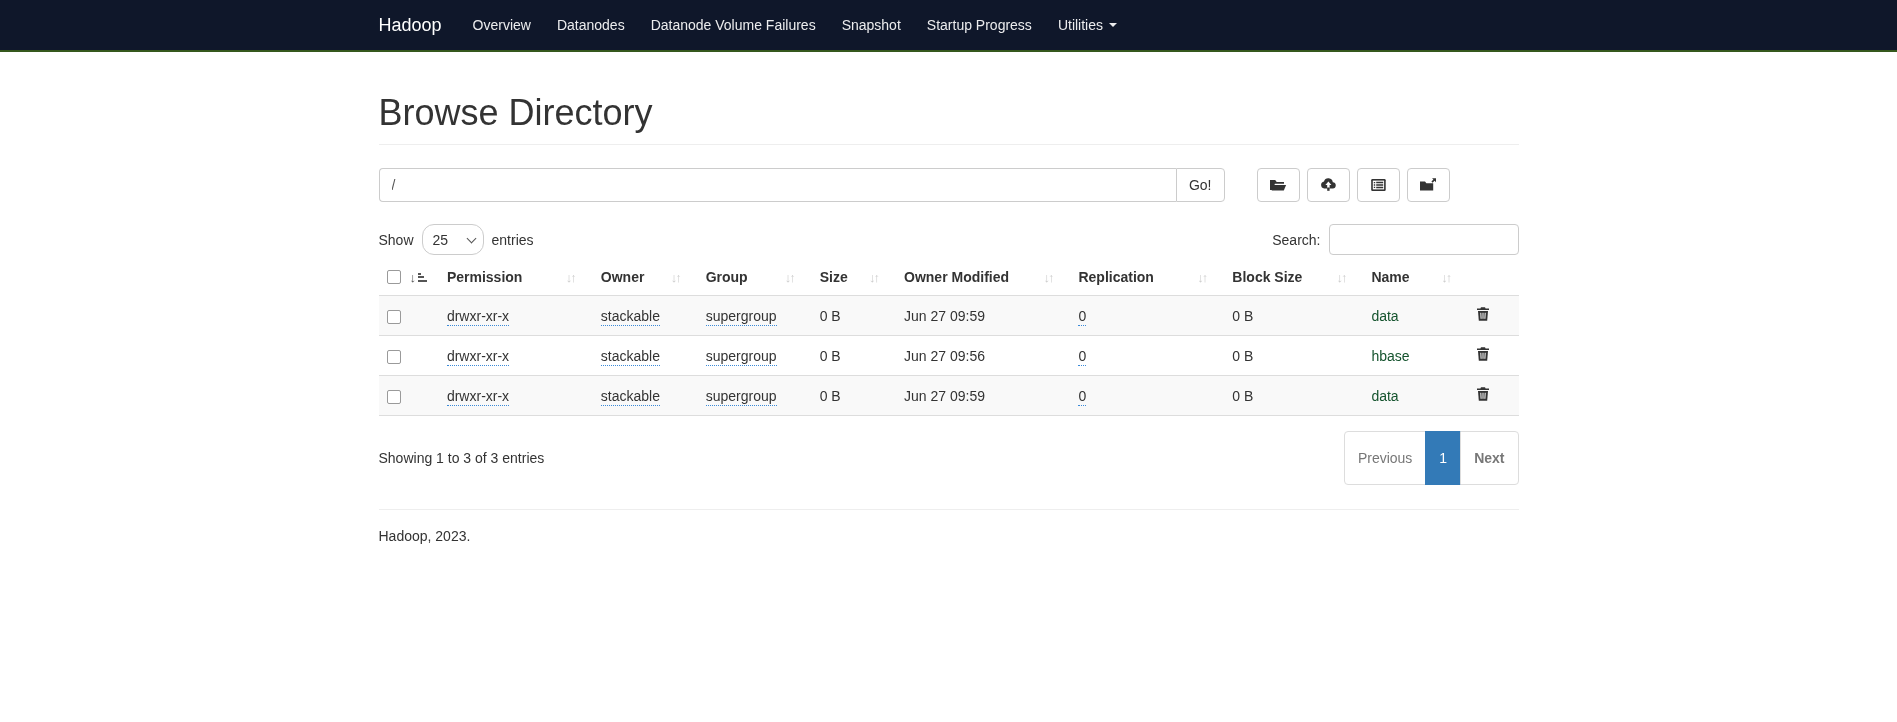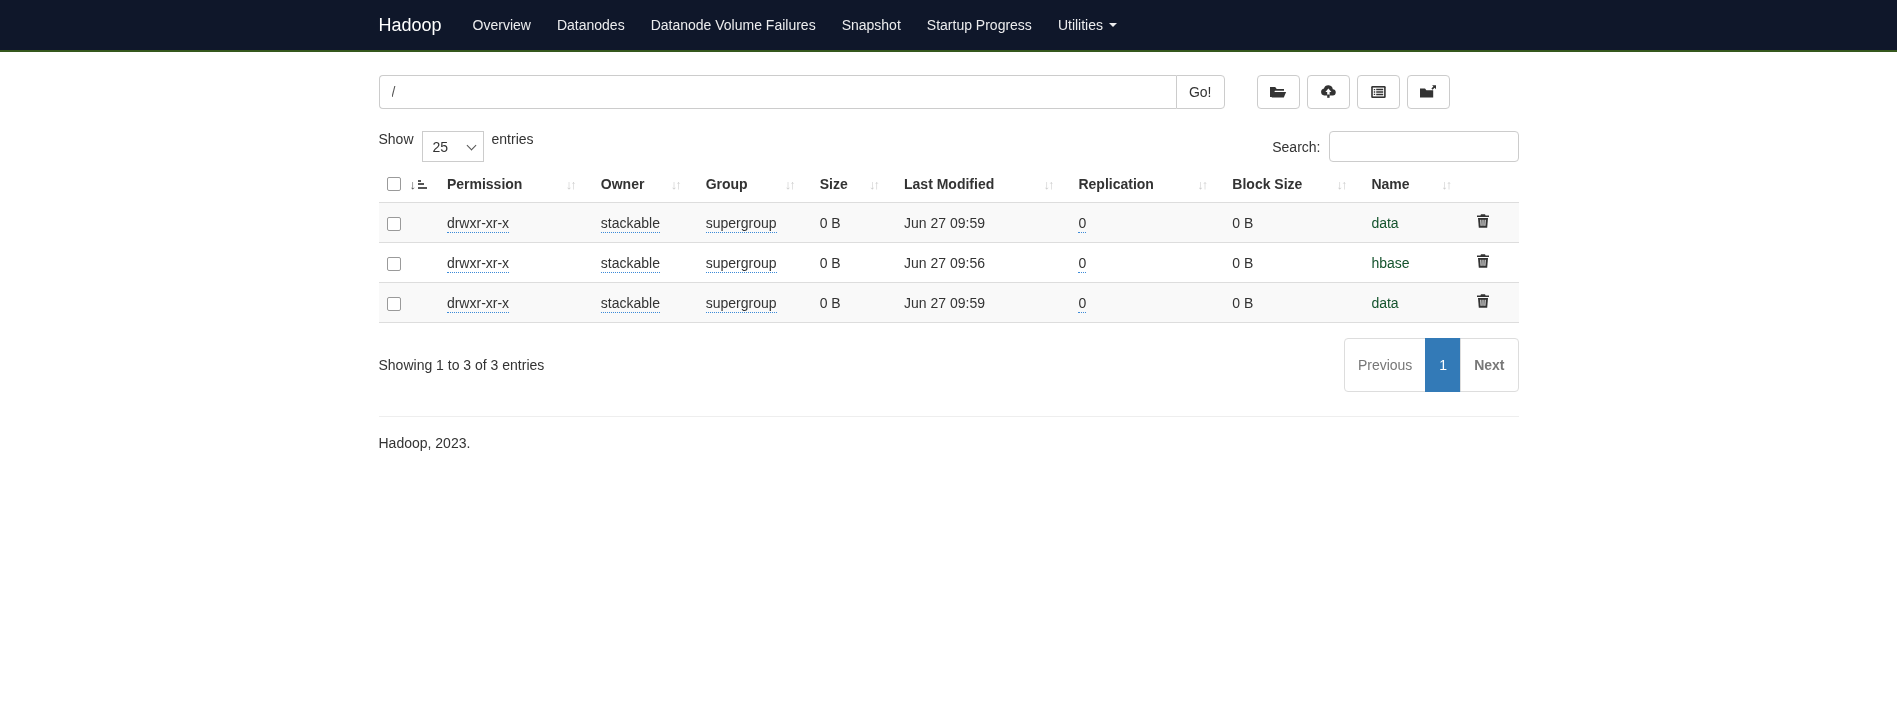--- a/index.html
+++ b/index.html
@@ -57,24 +57,24 @@
     border-radius: 4px; margin-right: 7px; cursor: pointer;
     display: flex; align-items: center; justify-content: center; padding: 0;
   }
   .tool-btn svg { display: block; }
 
   
   .controls-row {
     display: flex; justify-content: space-between; align-items: center;
     margin: 22px 0 4px;
   }
-  .length-ctrl { display: flex; }
+  .length-ctrl { display: flex; align-items: center; }
   .select-wrap { position: relative; display: inline-block; margin: 0 8px; }
   .length-select {
-    height: 31px; width: 62px; border: 1px solid #ccc; border-radius: 0;
+    height: 31px; width: 62px; border: 1px solid #ccc; border-radius: 12px;
     background: #fff; font-size: 14px; color: #333; padding: 4px 20px 4px 10px;
     appearance: none; -webkit-appearance: none; font-family: inherit;
   }
   .select-chev {
     position: absolute; right: 9px; top: 11px; width: 7px; height: 7px;
     border-right: 1.5px solid #555; border-bottom: 1.5px solid #555;
     transform: rotate(45deg); pointer-events: none;
   }
   .search-ctrl { display: flex; align-items: center; }
   .search-input {
@@ -146,20 +146,21 @@
         <a>Datanode Volume Failures</a>
         <a>Snapshot</a>
         <a>Startup Progress</a>
         <a>Utilities<span class="caret"></span></a>
       </div>
   </div>
 </nav>
 
 <div class="container">
 
+  <h1 class="page-title">Browse Directory</h1>
 
   <div class="pathbar">
     <div class="input-group">
       <input class="path-input" value="/" style="">
       <button class="go-btn">Go!</button>
     </div>
     <div class="toolbar">
       <button class="tool-btn">
         <span>
           <svg width="18" height="16" viewBox="0 0 18 16">
@@ -260,21 +261,21 @@
             </span>
         </th>
         <th>
           <span class="th-inner">
               <span>Size</span>
           <span class="sort-both">↓↑</span>
             </span>
         </th>
         <th>
           <span class="th-inner">
-              <span>Last Modified</span>
+              <span>Owner Modified</span>
           <span class="sort-both">↓↑</span>
             </span>
         </th>
         <th>
           <span class="th-inner">
               <span>Replication</span>
           <span class="sort-both">↓↑</span>
             </span>
         </th>
         <th>

